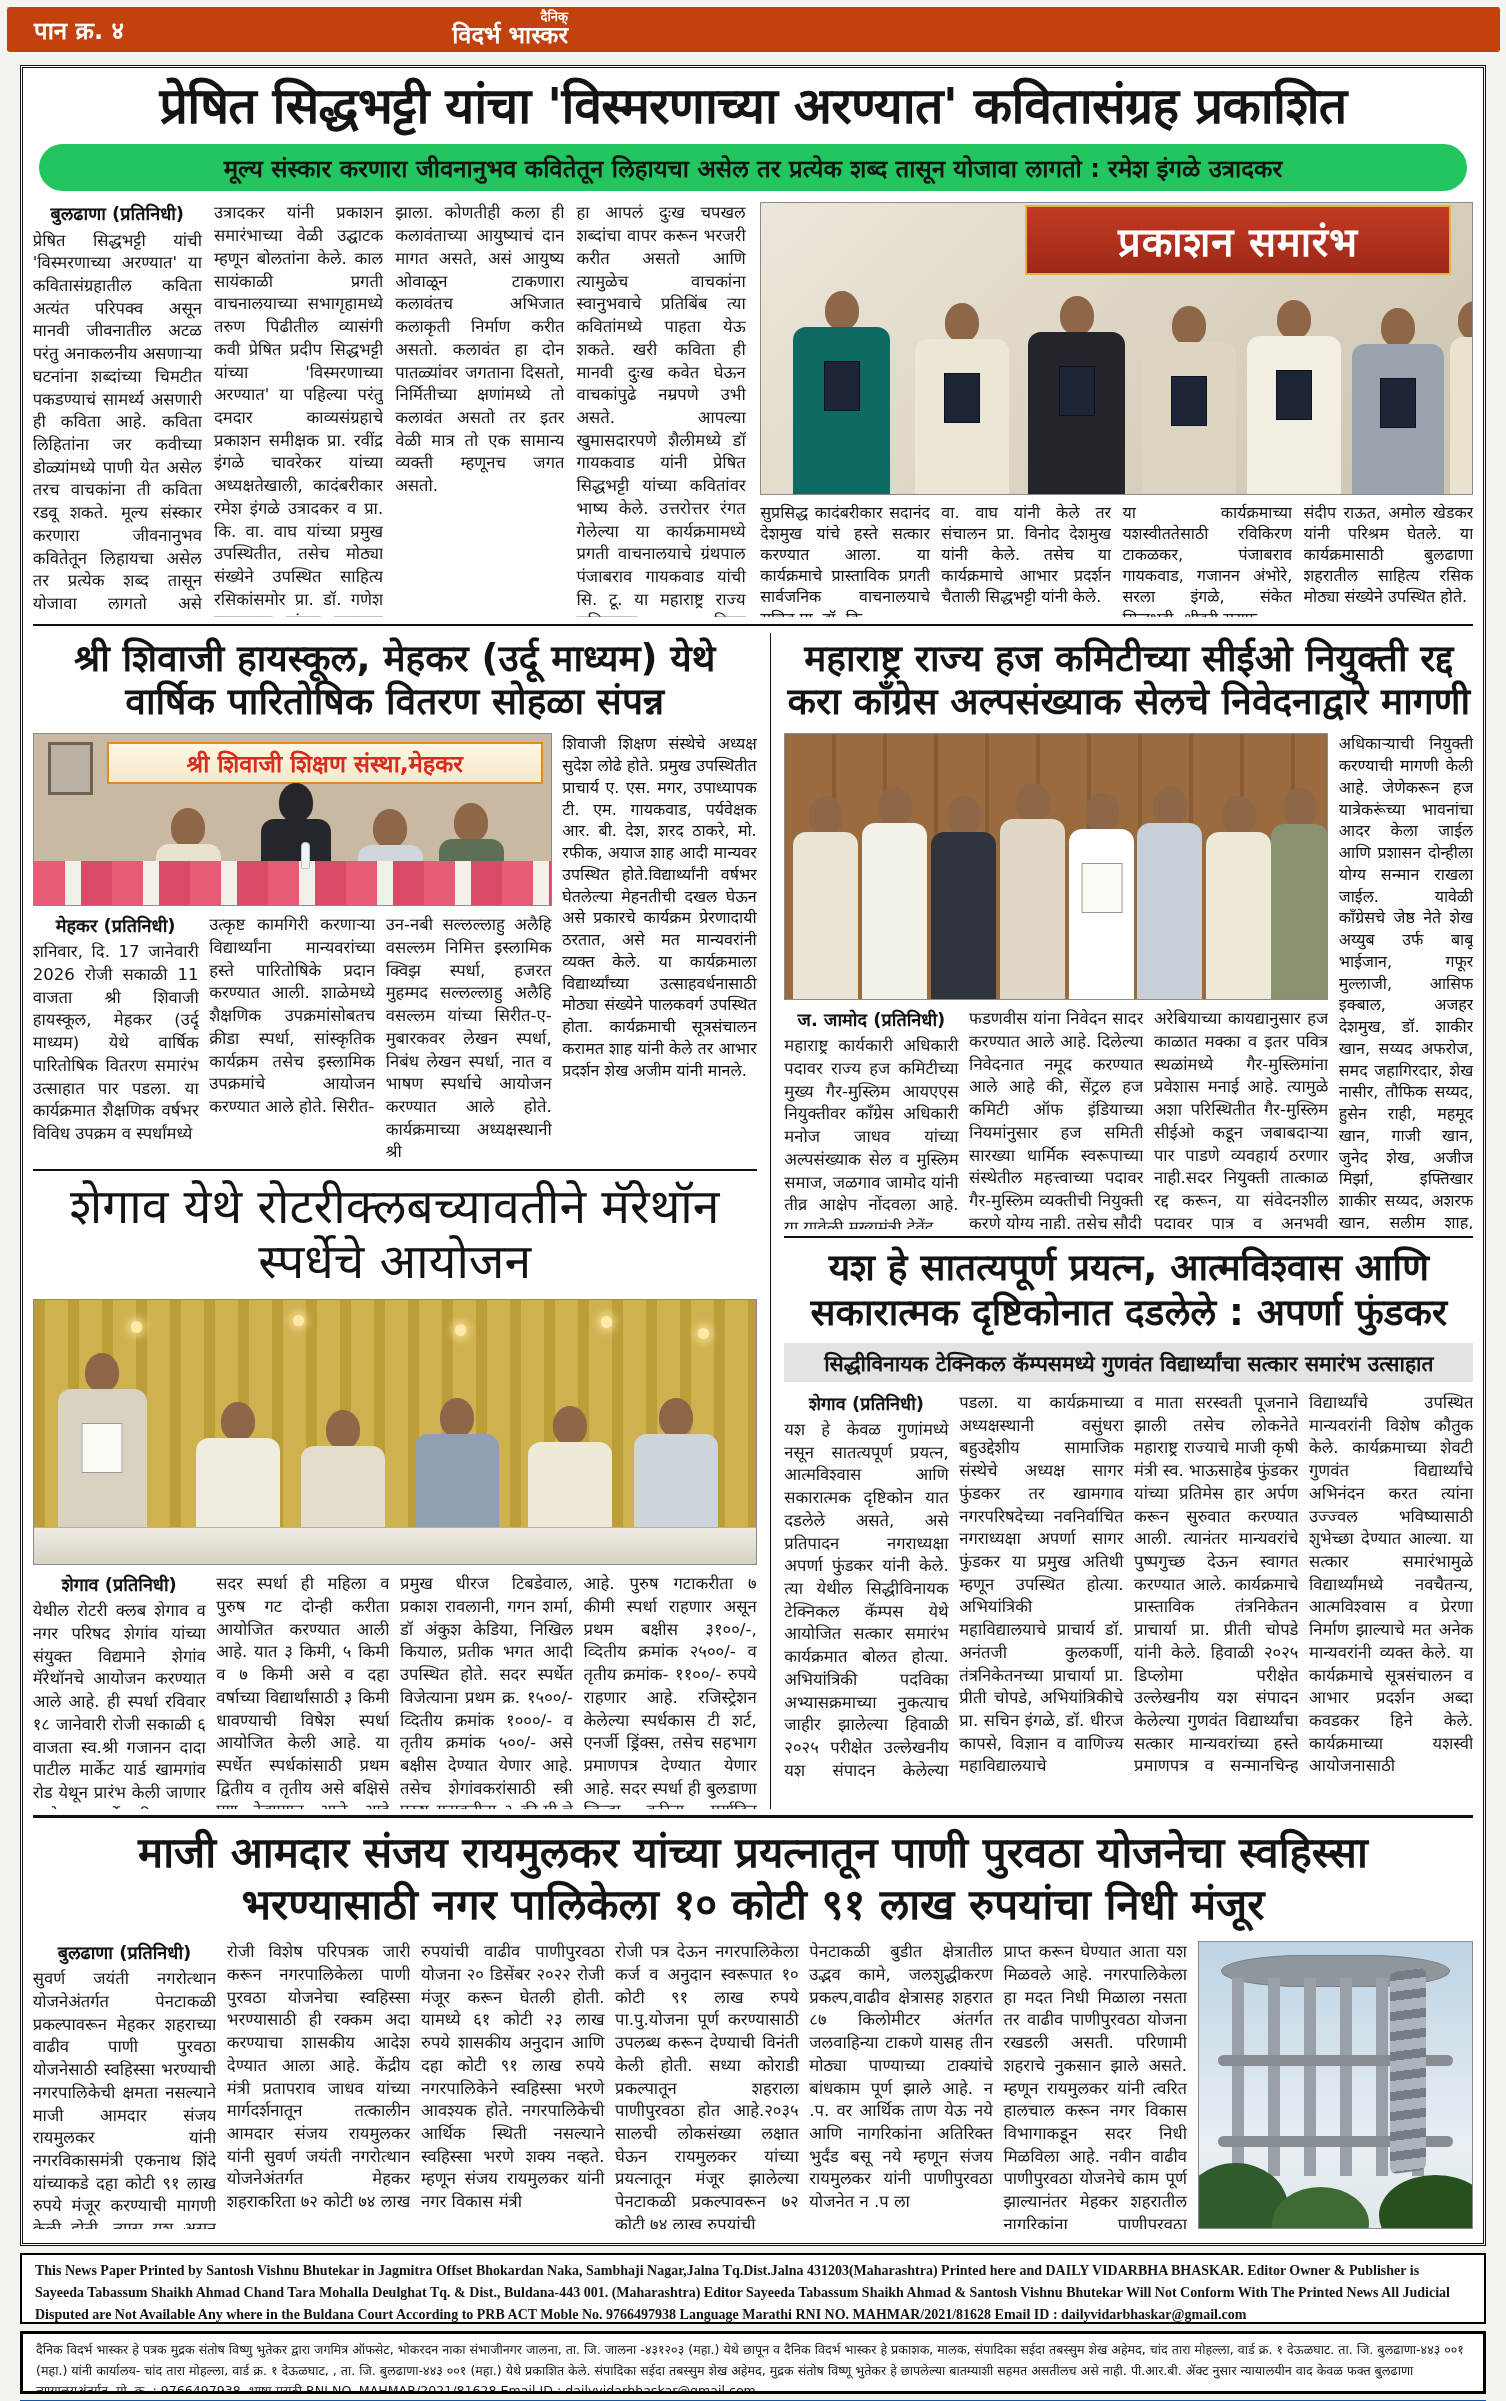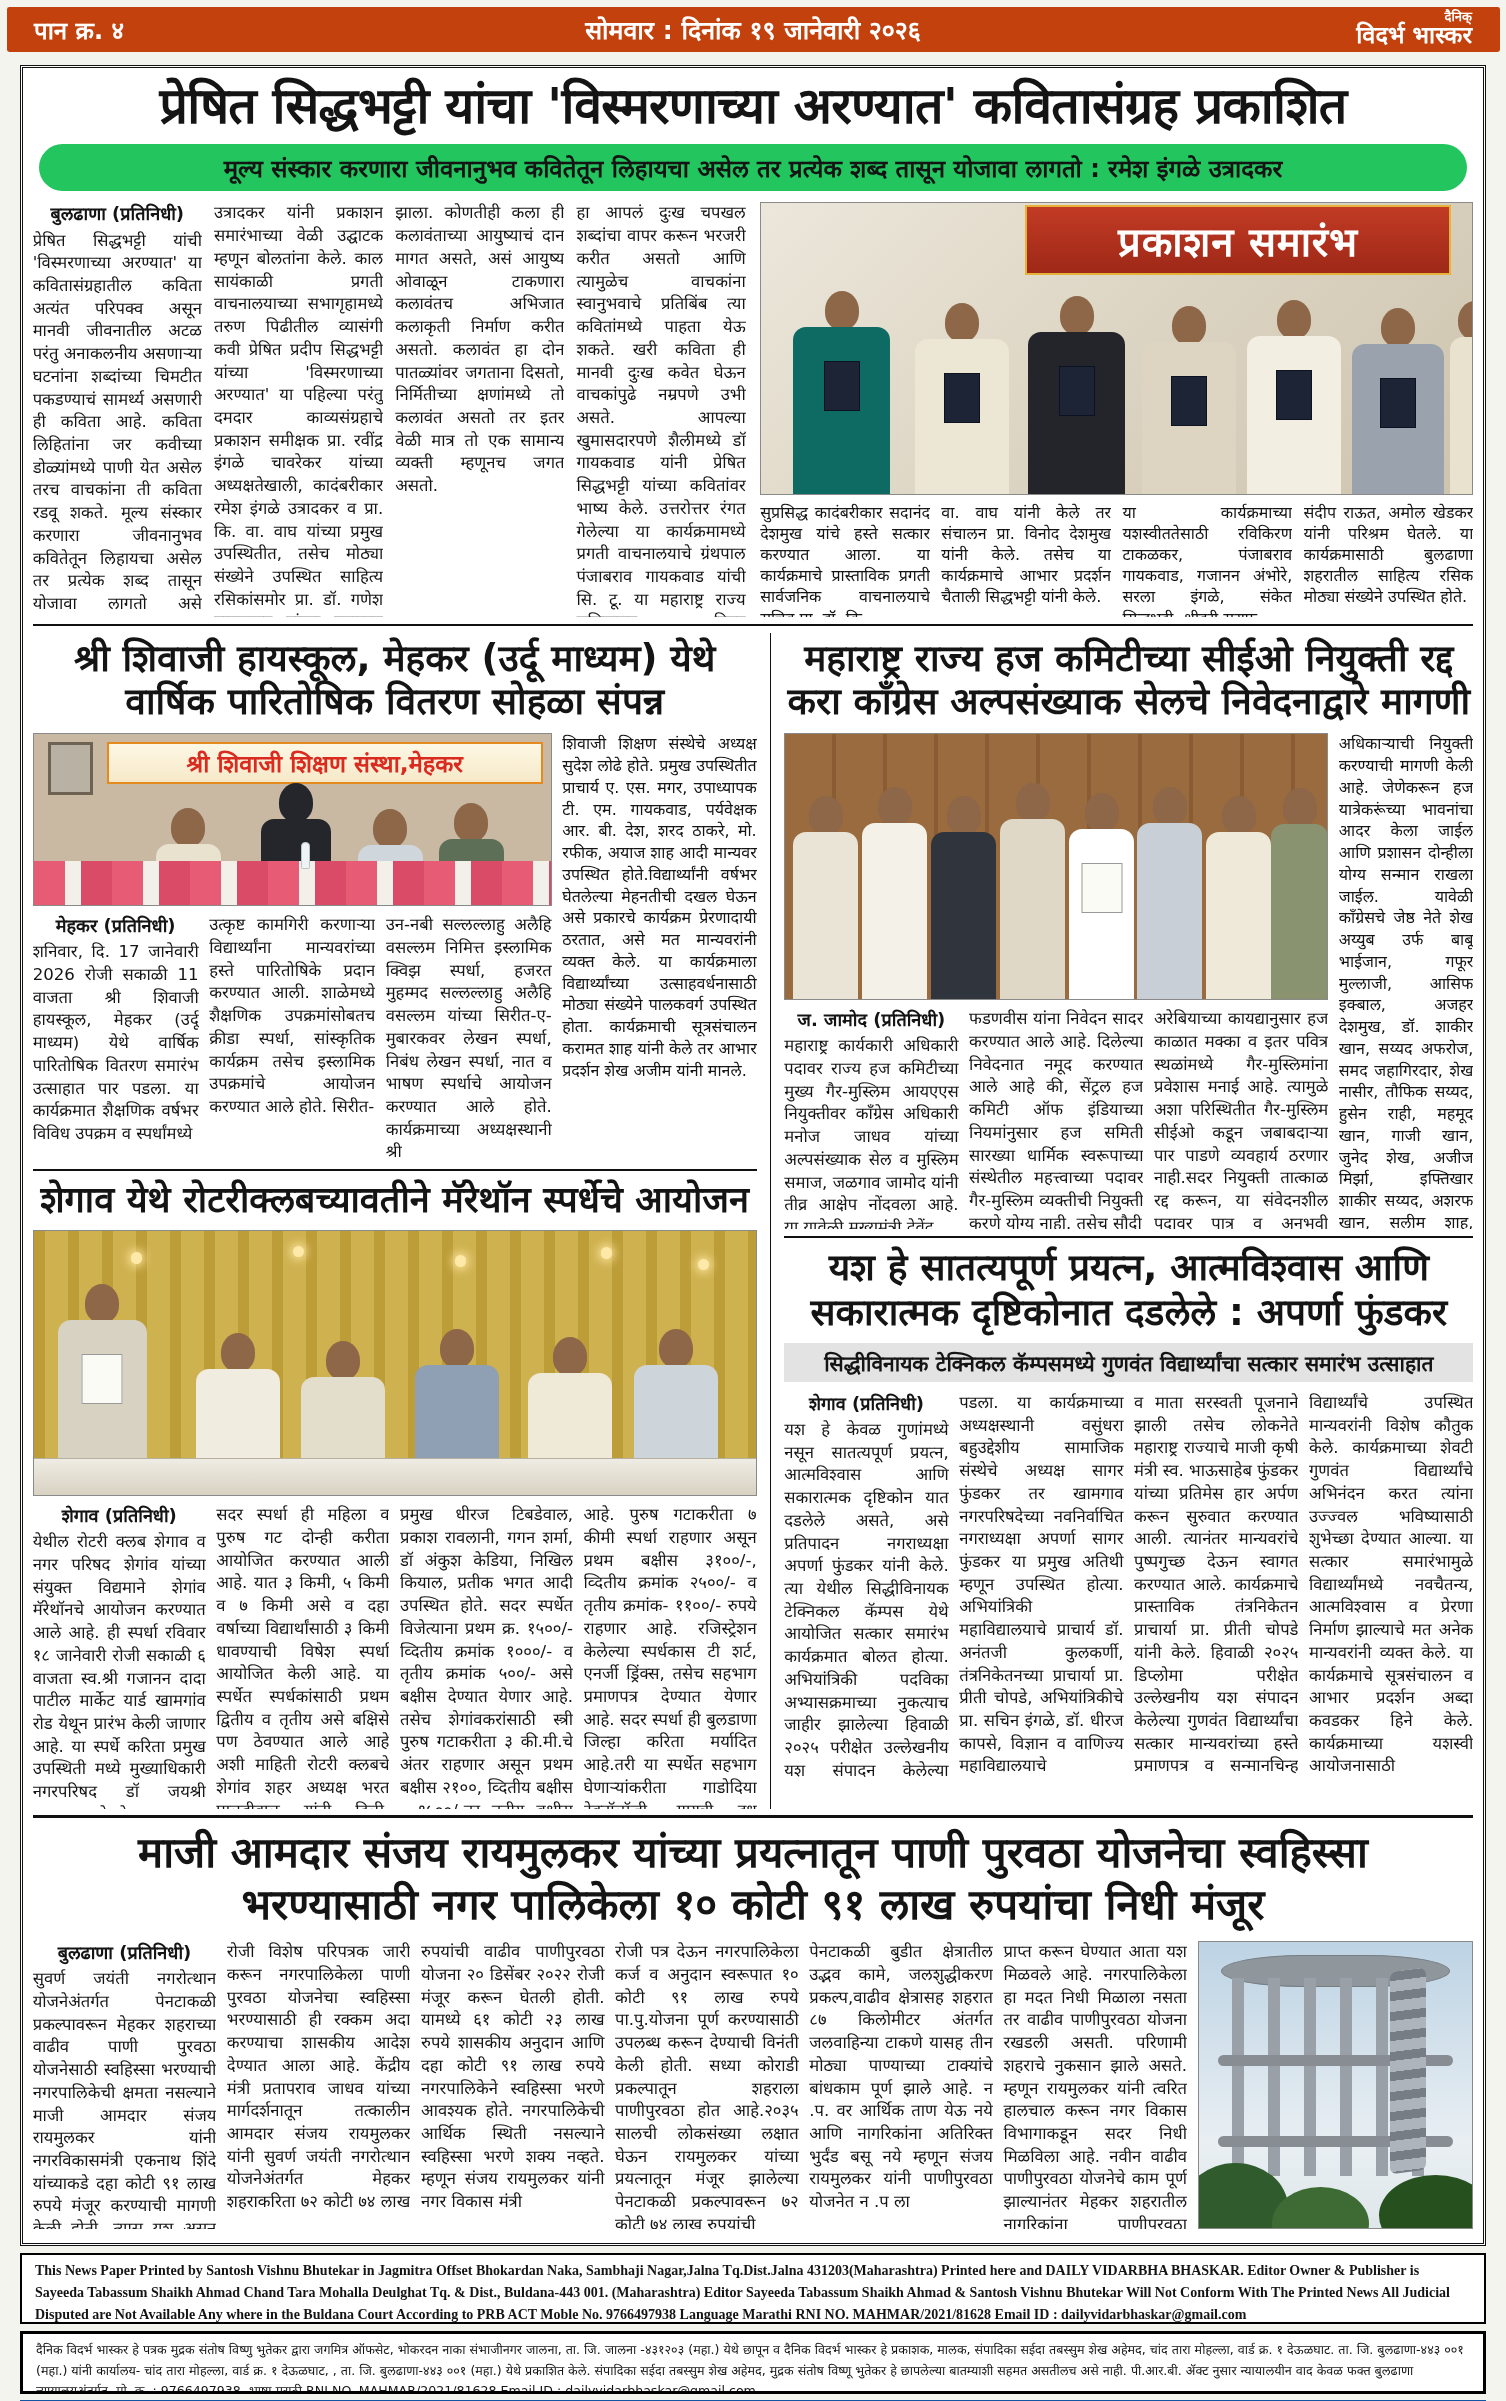--- a/index.html
+++ b/index.html
@@ -49,21 +49,21 @@
   .flow-left { width: 724px; }
   .flow-right { flex: 1; }
 
   .hl2 { font-size: 37px; font-weight: 800; text-align: center; line-height: 1.16; margin: 4.9px 0 9.7px; }
   .a2-body { display: flex; gap: 10.5px; height: 429px; overflow: hidden; }
   .a2-main { width: 519px; display: flex; flex-direction: column; gap: 8px; }
   .photo2 { height: 173px; background: #c9b9a3; }
   .subcols { flex: 1; display: flex; gap: 10.5px; overflow: hidden; }
   .side-col { flex: 1; font-size: 16px; line-height: 1.36; text-align: justify; overflow: hidden; }
 
-  .hl4 { font-size: 36px; font-weight: 700; text-align: center; line-height: 1.15; margin: 8px 0 9.7px; }
+  .hl4 { font-size: 48px; font-weight: 400; text-align: center; line-height: 1.15; margin: 8px 0 9.7px; }
   .photo4 { height: 266px; margin-bottom: 8px; background: #caa93c; }
   .a4-cols { display: flex; gap: 10.5px; height: 316px; overflow: hidden; }
 
   .a3-body { display: flex; gap: 10.5px; height: 496px; overflow: hidden; }
   .a3-main { width: 544px; display: flex; flex-direction: column; gap: 8px; }
   .photo3 { height: 267px; background: repeating-linear-gradient(90deg, #9a6b3f 0 47px, #8a5c33 47px 51px); }
 
   .hl5 { font-size: 37px; font-weight: 800; text-align: center; line-height: 1.22; margin: 6.5px 0 8px; }
   .subbar5 { background: #e3e3e3; text-align: center; font-size: 21px; font-weight: 700; padding: 5.7px 8px; margin-bottom: 9.7px; }
   .a5-cols { display: flex; gap: 10.5px; height: 387px; overflow: hidden; }
@@ -113,21 +113,20 @@
     background: repeating-linear-gradient(180deg, #767d84 0 9px, #adb4bb 9px 20px); transform: skewY(-7deg); }
   .bush { position: absolute; border-radius: 50%; background: #2f5b2d; }
 </style>
 </head>
 <body>
 
 <div class="page">
 
   <div class="topbar">
     <span class="pg">पान क्र. ४</span>
-    <span class="dt">सोमवार : दिनांक १९ जानेवारी २०२६</span>
     <span class="mast">
       <span class="top">दैनिक्</span>
       <span class="main">विदर्भ भास्कर</span>
     </span>
   </div>
 
   <div class="content">
 
     <section>
       <h1 class="hl1">प्रेषित सिद्धभट्टी यांचा 'विस्मरणाच्या अरण्यात' कवितासंग्रह प्रकाशित</h1>

